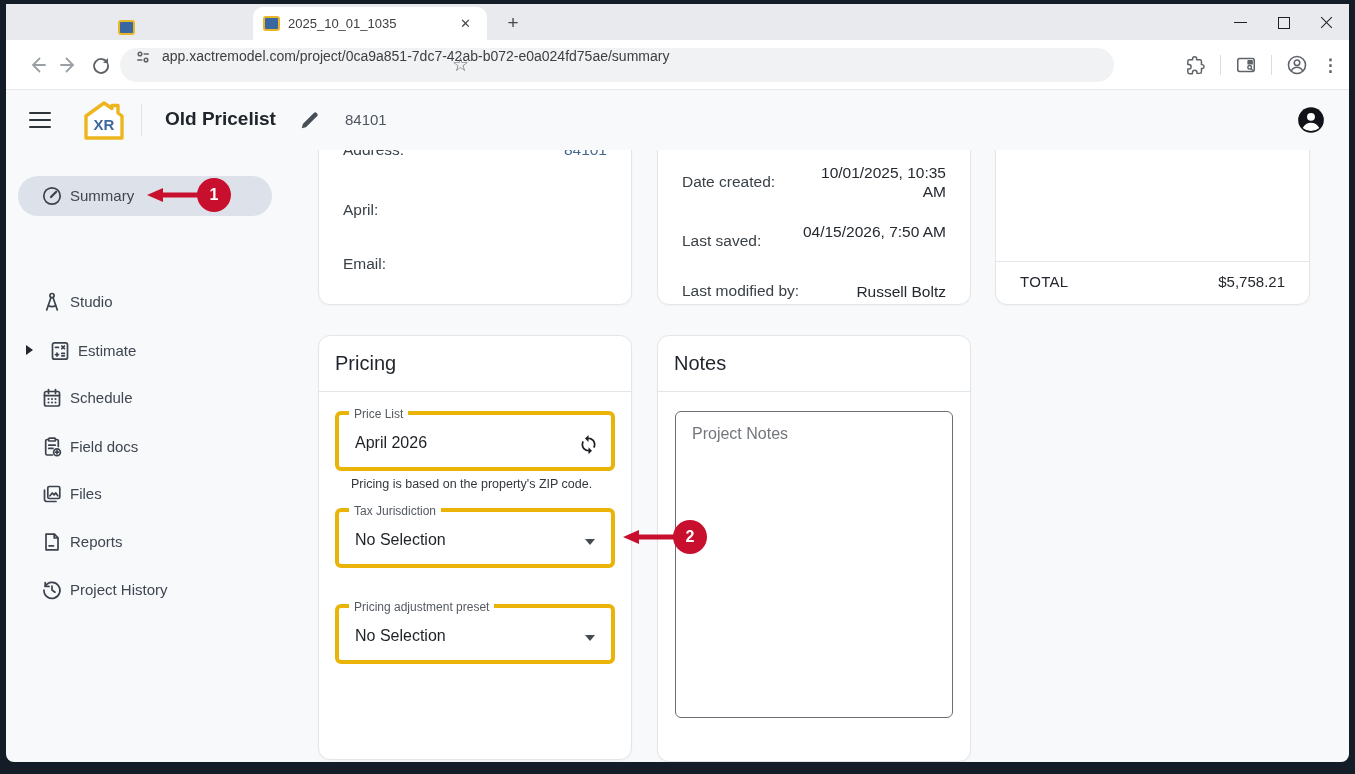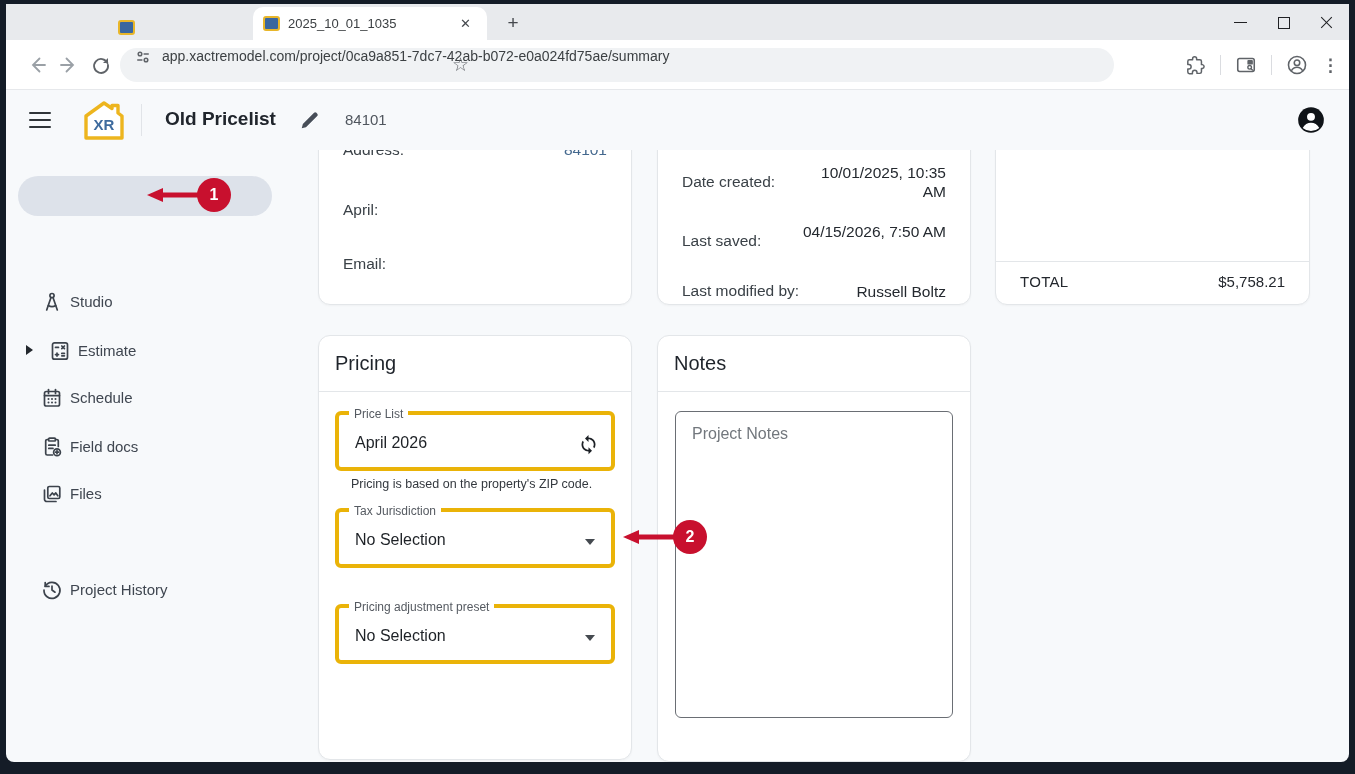--- a/index.html
+++ b/index.html
@@ -179,20 +179,27 @@
       <svg class="hdr-avatar" viewBox="0 0 24 24">
           <circle cx="12" cy="12" r="11" fill="#101418"></circle>
           <circle cx="12" cy="9.3" r="3.4" fill="#fff"></circle>
           <path d="M4.9 18.8c1.5-2.9 4.2-4.4 7.1-4.4s5.6 1.5 7.1 4.4a11 11 0 0 1-14.2 0z" fill="#fff"></path>
         </svg>
     </div>
 
     <div id="sidebar">
       <div class="active-pill"></div>
 
+      <div class="side-item" style="top:26px">
+        <svg class="side-ico ic" viewBox="0 0 22 22">
+            <circle cx="11" cy="11" r="8.2"></circle>
+            <line x1="10" y1="12" x2="15.2" y2="6.8" stroke-width="2.2"></line>
+          </svg>
+        <span class="side-label">Summary</span>
+      </div>
 
       <div class="side-item" style="top:132px">
         <svg class="side-ico ic" viewBox="0 0 22 22">
             <circle cx="11" cy="4.6" r="2.1"></circle>
             <line x1="9.9" y1="6.8" x2="5.7" y2="19"></line>
             <line x1="12.1" y1="6.8" x2="16.3" y2="19"></line>
             <path d="M7.3 14.6a7.5 7.5 0 0 0 7.4 0"></path>
           </svg>
         <span class="side-label">Studio</span>
       </div>
@@ -246,20 +253,28 @@
 
       <div class="side-item" style="top:324px">
         <svg class="side-ico ic" viewBox="0 0 22 22">
             <rect x="6.8" y="3.5" width="12" height="12" rx="1.6"></rect>
             <path d="M3.5 7v9.2a2.3 2.3 0 0 0 2.3 2.3H15"></path>
             <path d="M9 12.8l2.3-2.8 1.8 1.9 1.7-2 2 2.9"></path>
           </svg>
         <span class="side-label">Files</span>
       </div>
 
+      <div class="side-item" style="top:372px">
+        <svg class="side-ico ic" viewBox="0 0 22 22">
+            <path d="M5 3.2h8.4l3.6 3.6v12H5z"></path>
+            <path d="M13.2 3.4V7h3.5"></path>
+            <line x1="8" y1="14.8" x2="12.5" y2="14.8"></line>
+          </svg>
+        <span class="side-label">Reports</span>
+      </div>
 
       <div class="side-item" style="top:420px">
         <svg class="side-ico ic" viewBox="0 0 22 22">
             <path d="M4.2 7.2A8 8 0 1 1 3 11"></path>
             <path d="M4.2 3.6v3.8H8"></path>
             <path d="M11 7.2V11l3 2.2"></path>
           </svg>
         <span class="side-label">Project History</span>
       </div>
     </div>

